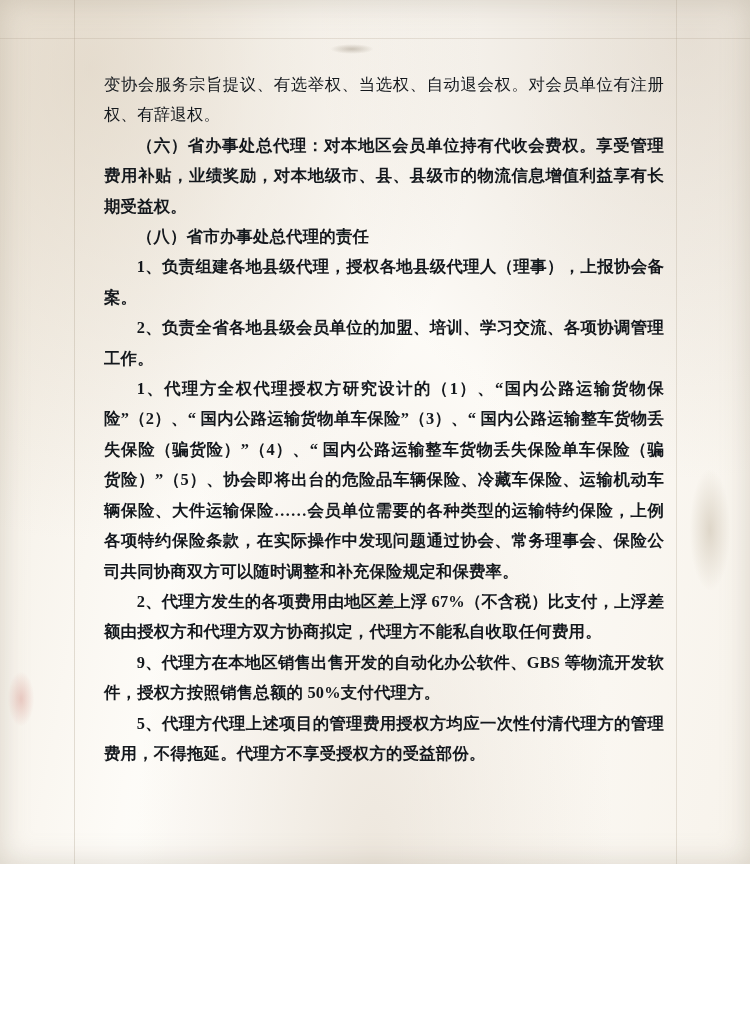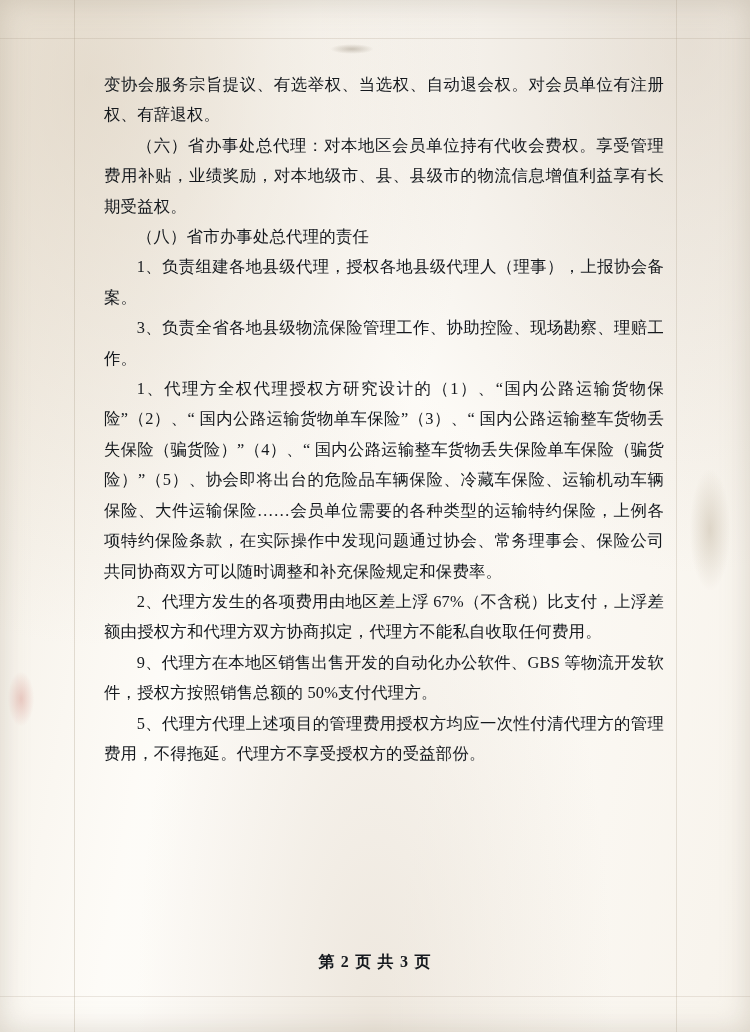--- a/index.html
+++ b/index.html
@@ -6,21 +6,21 @@
     margin: 0;
     padding: 0;
     background: #ffffff;
   }
   body {
     font-family: "Liberation Serif", "DejaVu Serif", serif;
   }
   .page {
     position: relative;
     width: 750px;
-    height: 1032px;
+    height: 864px;
     background: #fdfbf7;
     overflow: hidden;
   }
   
   .scan-tint {
     position: absolute;
     inset: 0;
     background:
       radial-gradient(ellipse at 12% 8%, rgba(214,201,182,0.55) 0%, rgba(253,251,247,0) 42%),
       radial-gradient(ellipse at 92% 4%, rgba(205,192,175,0.45) 0%, rgba(253,251,247,0) 38%),
@@ -70,20 +70,21 @@
     margin: 0 0 0 0;
     font-size: 16.4px;
     line-height: 30.4px;
     color: #14181d;
     letter-spacing: 0.2px;
     text-align: justify;
     text-justify: inter-ideograph;
   }
   p.indent {
     text-indent: 2em;
+    font-weight: bold;
   }
   .footer {
     position: absolute;
     left: 0;
     top: 952px;
     width: 750px;
     text-align: center;
     font-size: 16px;
     letter-spacing: 1.2px;
     color: #14181d;
@@ -102,21 +103,21 @@
   <div class="crease crease-h2"></div>
   <div class="smudge-a"></div>
   <div class="smudge-b"></div>
   <div class="smudge-c"></div>
 
   <div class="content">
     <p class="line">变协会服务宗旨提议、有选举权、当选权、自动退会权。对会员单位有注册权、有辞退权。</p>
     <p class="line indent">（六）省办事处总代理：对本地区会员单位持有代收会费权。享受管理费用补贴，业绩奖励，对本地级市、县、县级市的物流信息增值利益享有长期受益权。</p>
     <p class="line indent">（八）省市办事处总代理的责任</p>
     <p class="line indent">1、负责组建各地县级代理，授权各地县级代理人（理事），上报协会备案。</p>
-    <p class="line indent">3、负责全省各地县级物流保险管理工作、协助控险、现场勘察、理赔工作。</p>
+    <p class="line indent">2、负责全省各地县级会员单位的加盟、培训、学习交流、各项协调管理工作。</p>
     <p class="line indent">1、代理方全权代理授权方研究设计的（1）、“国内公路运输货物保险”（2）、“ 国内公路运输货物单车保险”（3）、“ 国内公路运输整车货物丢失保险（骗货险）”（4）、“ 国内公路运输整车货物丢失保险单车保险（骗货险）”（5）、协会即将出台的危险品车辆保险、冷藏车保险、运输机动车辆保险、大件运输保险……会员单位需要的各种类型的运输特约保险，上例各项特约保险条款，在实际操作中发现问题通过协会、常务理事会、保险公司共同协商双方可以随时调整和补充保险规定和保费率。</p>
     <p class="line indent">2、代理方发生的各项费用由地区差上浮 67%（不含税）比支付，上浮差额由授权方和代理方双方协商拟定，代理方不能私自收取任何费用。</p>
     <p class="line indent">9、代理方在本地区销售出售开发的自动化办公软件、GBS 等物流开发软件，授权方按照销售总额的 50%支付代理方。</p>
     <p class="line indent">5、代理方代理上述项目的管理费用授权方均应一次性付清代理方的管理费用，不得拖延。代理方不享受授权方的受益部份。</p>
 
   </div>
 
   <div class="footer">第 2 页 共 3 页</div>
 
   <div class="edge-shadow"></div>

